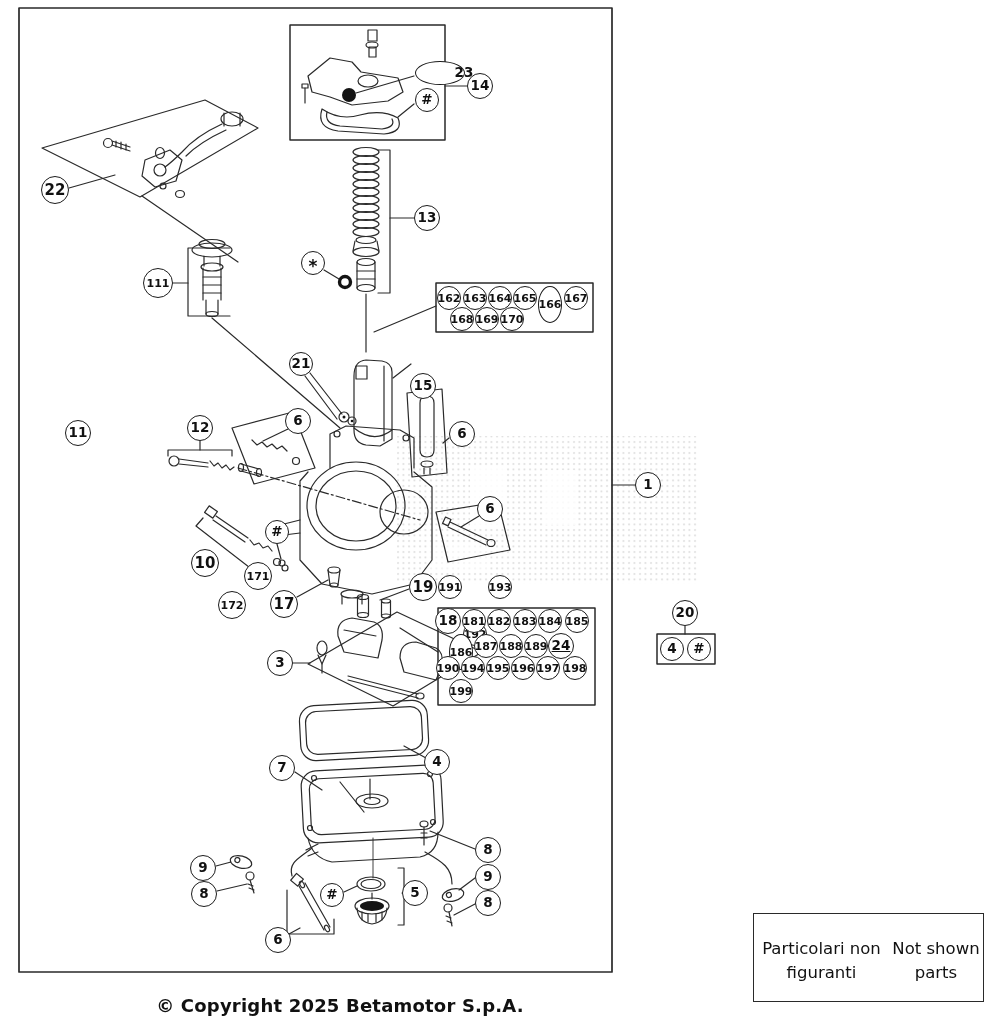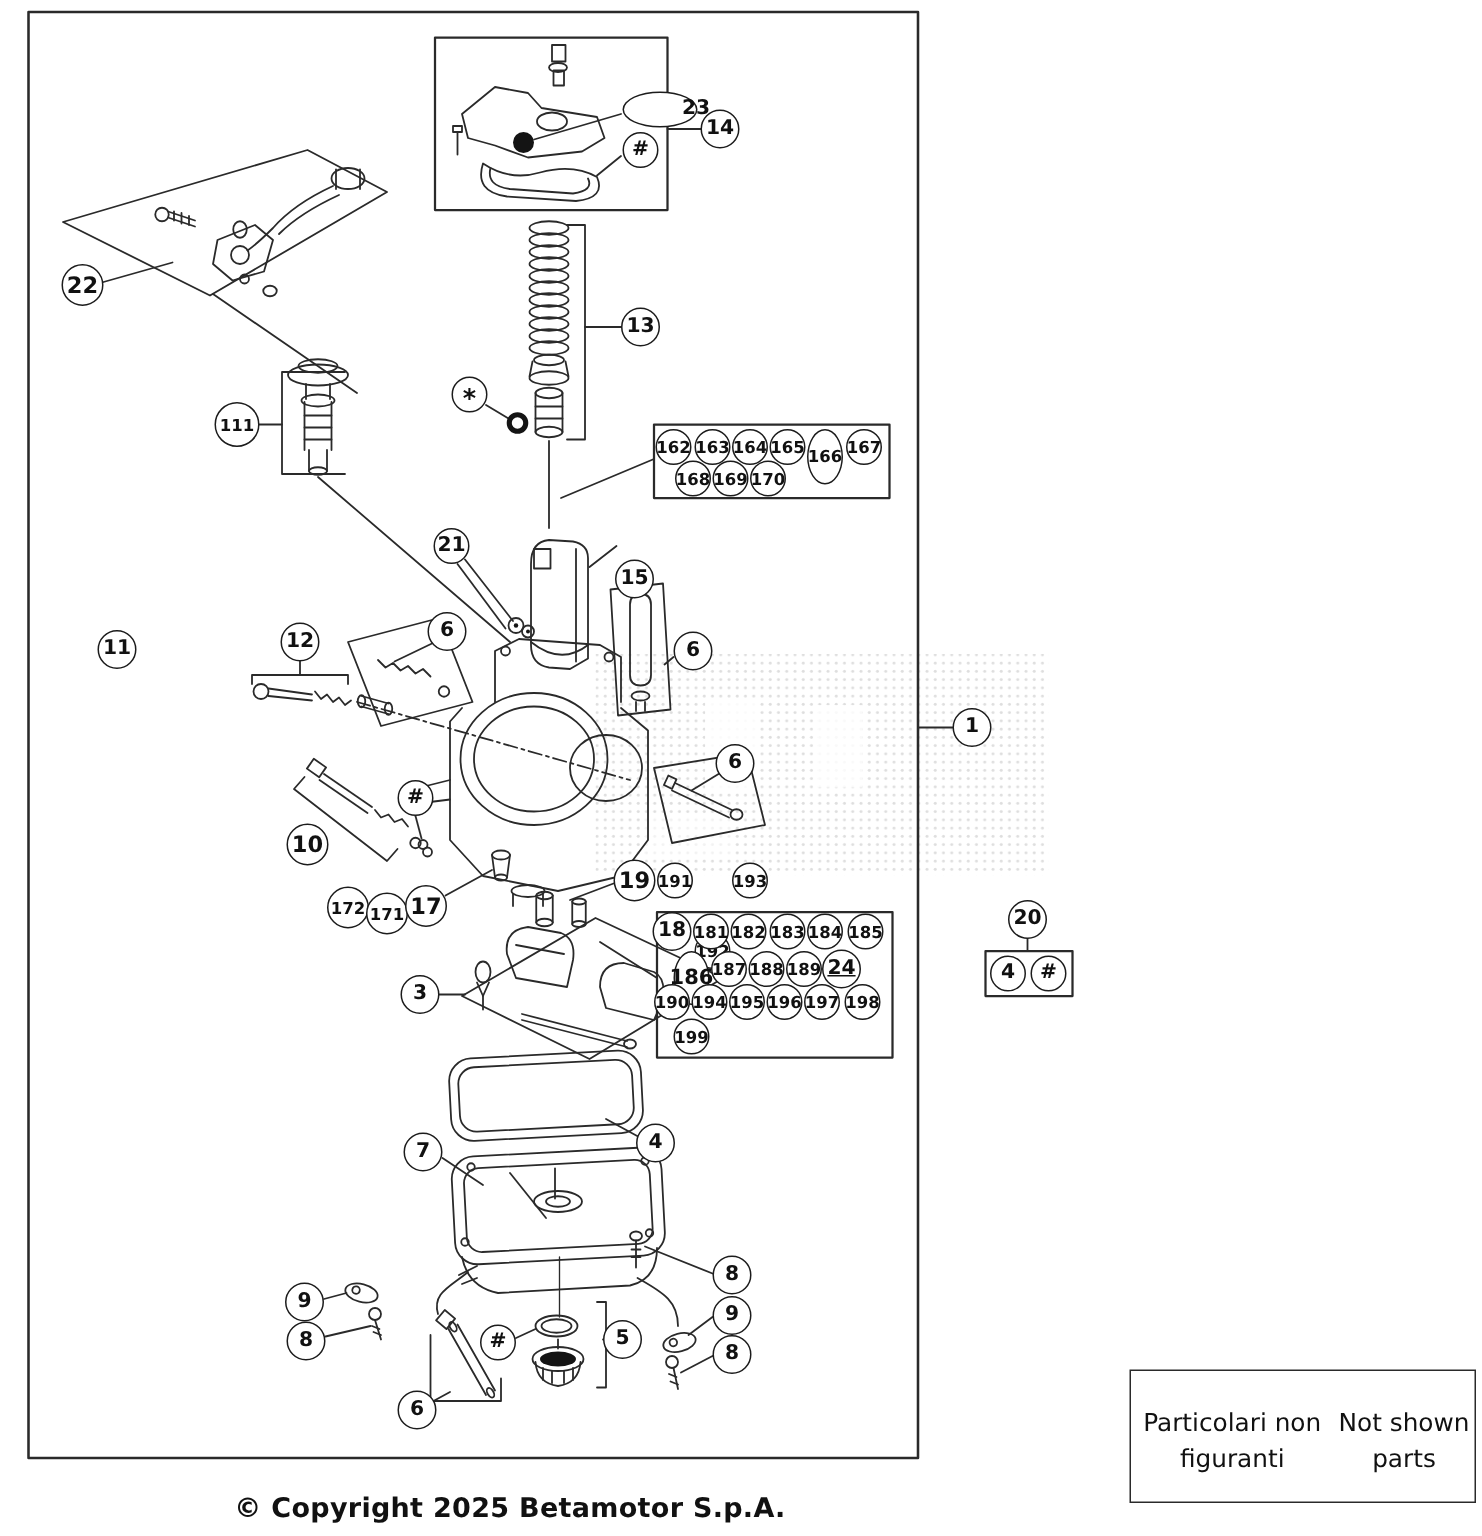--- a/index.html
+++ b/index.html
@@ -366,33 +366,33 @@
       <div class="callout" style="left: 289px; top: 352px; height: 24px; width: 24px; font-size: 13.5px;">21</div>
       <div class="callout" style="left: 65px; top: 420px; height: 26px; width: 26px; font-size: 13.5px;">11</div>
       <div class="callout" style="left: 187px; top: 415px; height: 26px; width: 26px; font-size: 13.5px;">12</div>
       <div class="callout" style="left: 285px; top: 408px; height: 26px; width: 26px; font-size: 13.5px;">6</div>
       <div class="callout" style="left: 449px; top: 421px; height: 26px; width: 26px; font-size: 13.5px;">6</div>
       <div class="callout" style="left: 477px; top: 496px; height: 26px; width: 26px; font-size: 13.5px;">6</div>
       <div class="callout" style="left: 635px; top: 472px; height: 26px; width: 26px; font-size: 13.5px;">1</div>
       <div class="callout" style="left: 191px; top: 549px; height: 28px; width: 28px; font-size: 15px;">10</div>
       <div class="callout" style="left: 265px; top: 520px; height: 24px; width: 24px; font-size: 13.5px;">#</div>
       <div class="callout" style="left: 218px; top: 591px; height: 28px; width: 28px; font-size: 11px;">172</div>
-      <div class="callout" style="left: 244px; top: 595px; height: 28px; width: 28px; font-size: 11px;">171</div>
+      <div class="callout" style="left: 244px; top: 562px; height: 28px; width: 28px; font-size: 11px;">171</div>
       <div class="callout" style="left: 270px; top: 590px; height: 28px; width: 28px; font-size: 15px;">17</div>
       <div class="callout" style="left: 409px; top: 573px; height: 28px; width: 28px; font-size: 15px;">19</div>
       <div class="callout" style="left: 438px; top: 575px; height: 24px; width: 24px; font-size: 11px;">191</div>
       <div class="callout" style="left: 463px; top: 575px; height: 24px; width: 24px; font-size: 11px; margin-top: 47px;">192</div>
       <div class="callout" style="left: 488px; top: 575px; height: 24px; width: 24px; font-size: 11px;">193</div>
       <div class="callout" style="left: 435px; top: 608px; height: 26px; width: 26px; font-size: 13.5px;">18</div>
       <div class="callout" style="left: 462px; top: 609px; height: 24px; width: 24px; font-size: 11px;">181</div>
       <div class="callout" style="left: 487px; top: 609px; height: 24px; width: 24px; font-size: 11px;">182</div>
       <div class="callout" style="left: 513px; top: 609px; height: 24px; width: 24px; font-size: 11px;">183</div>
       <div class="callout" style="left: 538px; top: 609px; height: 24px; width: 24px; font-size: 11px;">184</div>
       <div class="callout" style="left: 565px; top: 609px; height: 24px; width: 24px; font-size: 11px;">185</div>
-      <div class="callout" style="left: 449px; top: 634px; height: 36px; width: 24px; font-size: 14px;">186</div>
+      <div class="callout" style="left: 449px; top: 634px; height: 36px; width: 24px; font-size: 11px;">186</div>
       <div class="callout" style="left: 474px; top: 634px; height: 24px; width: 24px; font-size: 11px;">187</div>
       <div class="callout" style="left: 499px; top: 634px; height: 24px; width: 24px; font-size: 11px;">188</div>
       <div class="callout" style="left: 524px; top: 634px; height: 24px; width: 24px; font-size: 11px;">189</div>
       <div class="callout" style="left: 548px; top: 633px; height: 26px; width: 26px; font-size: 13.5px; text-decoration: underline;">24</div>
       <div class="callout" style="left: 436px; top: 656px; height: 24px; width: 24px; font-size: 11px;">190</div>
       <div class="callout" style="left: 461px; top: 656px; height: 24px; width: 24px; font-size: 11px;">194</div>
       <div class="callout" style="left: 486px; top: 656px; height: 24px; width: 24px; font-size: 11px;">195</div>
       <div class="callout" style="left: 511px; top: 656px; height: 24px; width: 24px; font-size: 11px;">196</div>
       <div class="callout" style="left: 536px; top: 656px; height: 24px; width: 24px; font-size: 11px;">197</div>
       <div class="callout" style="left: 563px; top: 656px; height: 24px; width: 24px; font-size: 11px;">198</div>

